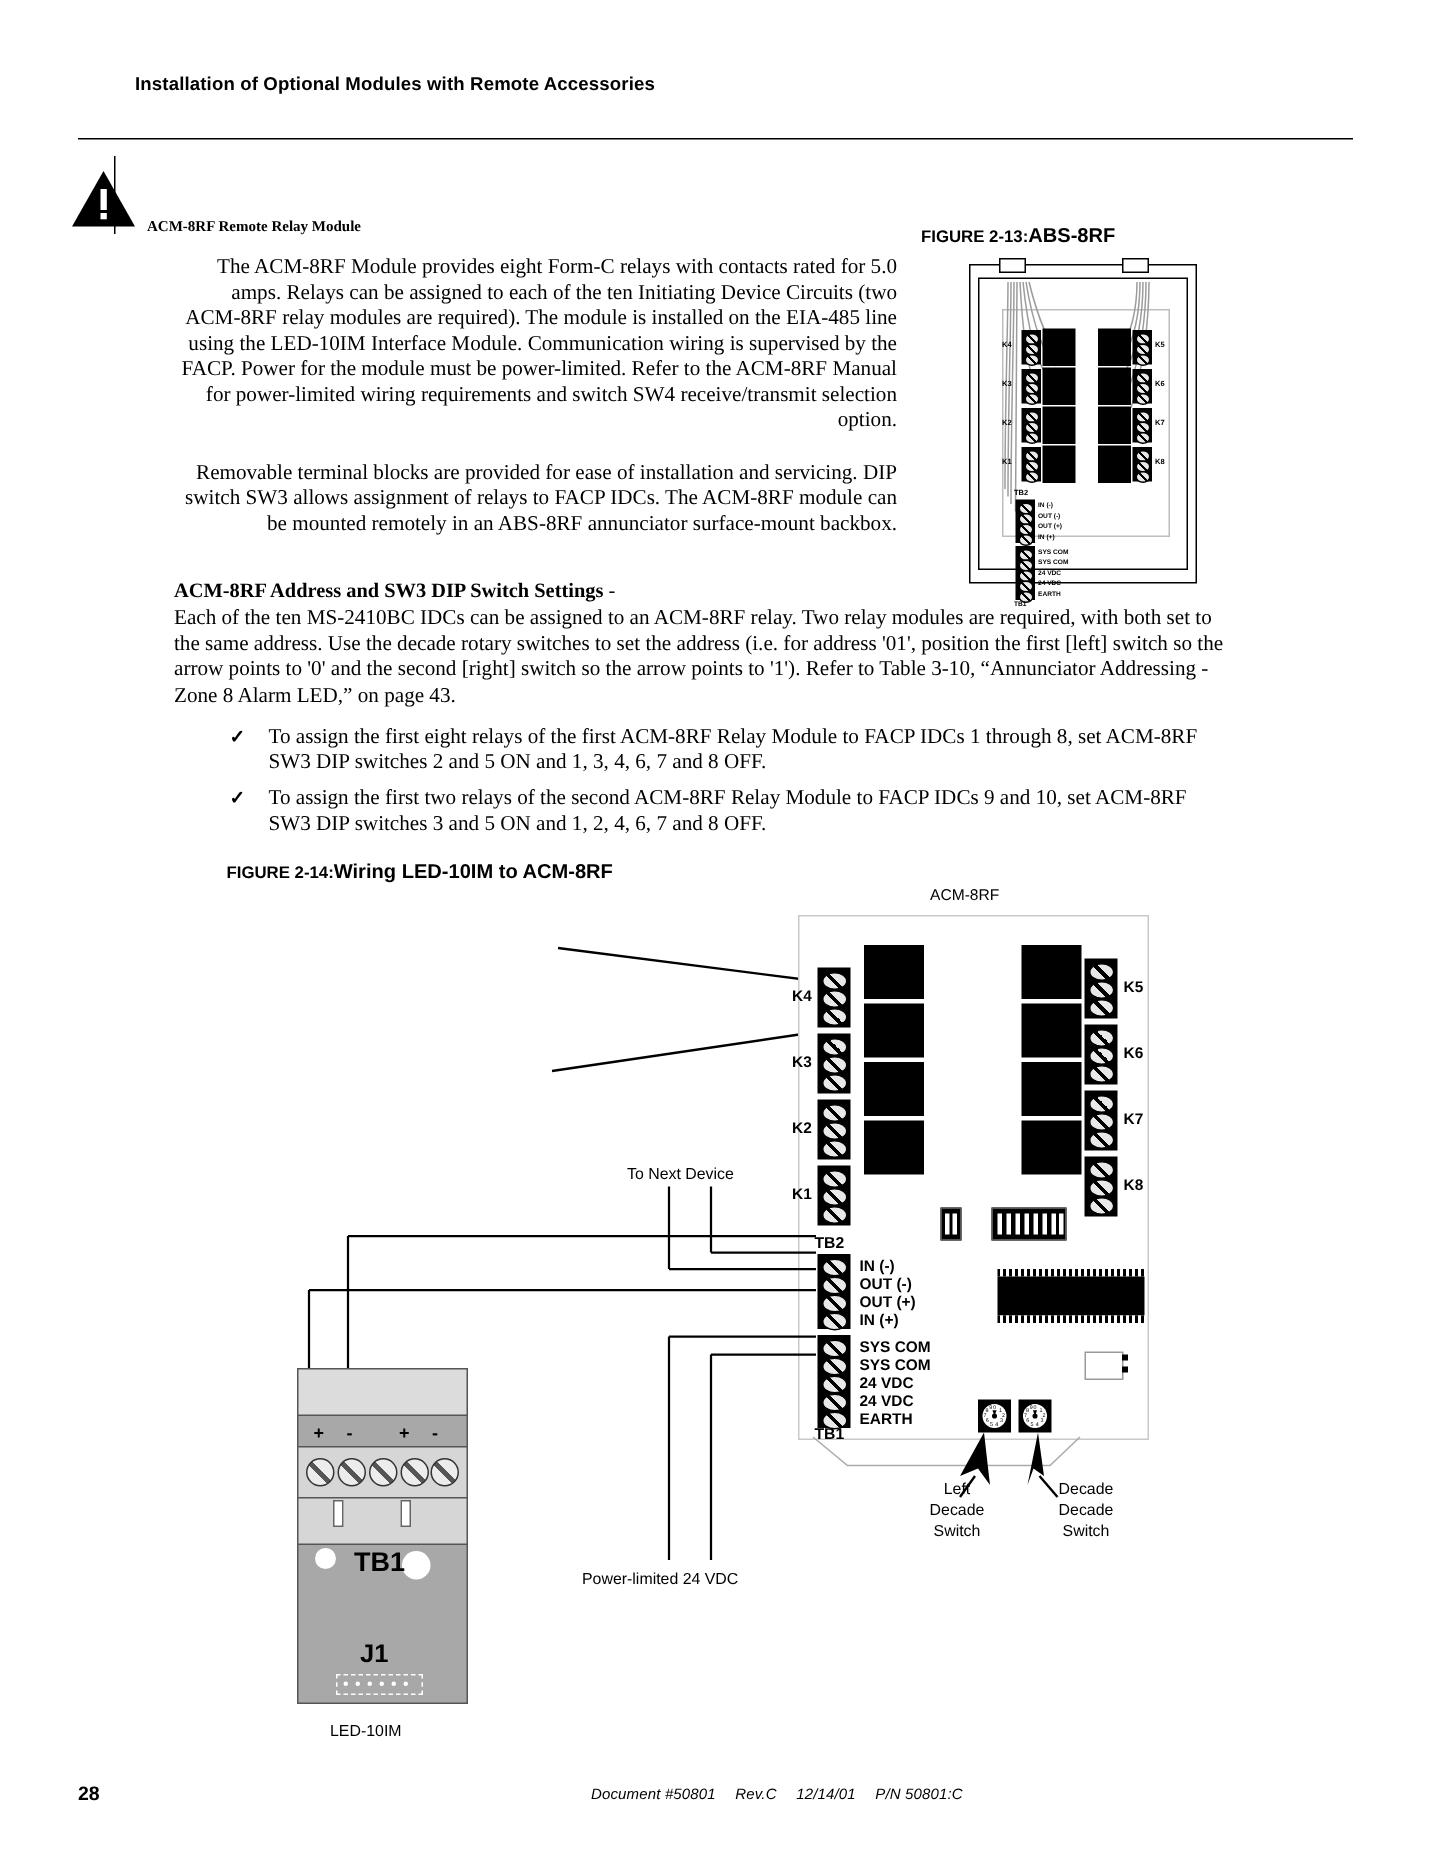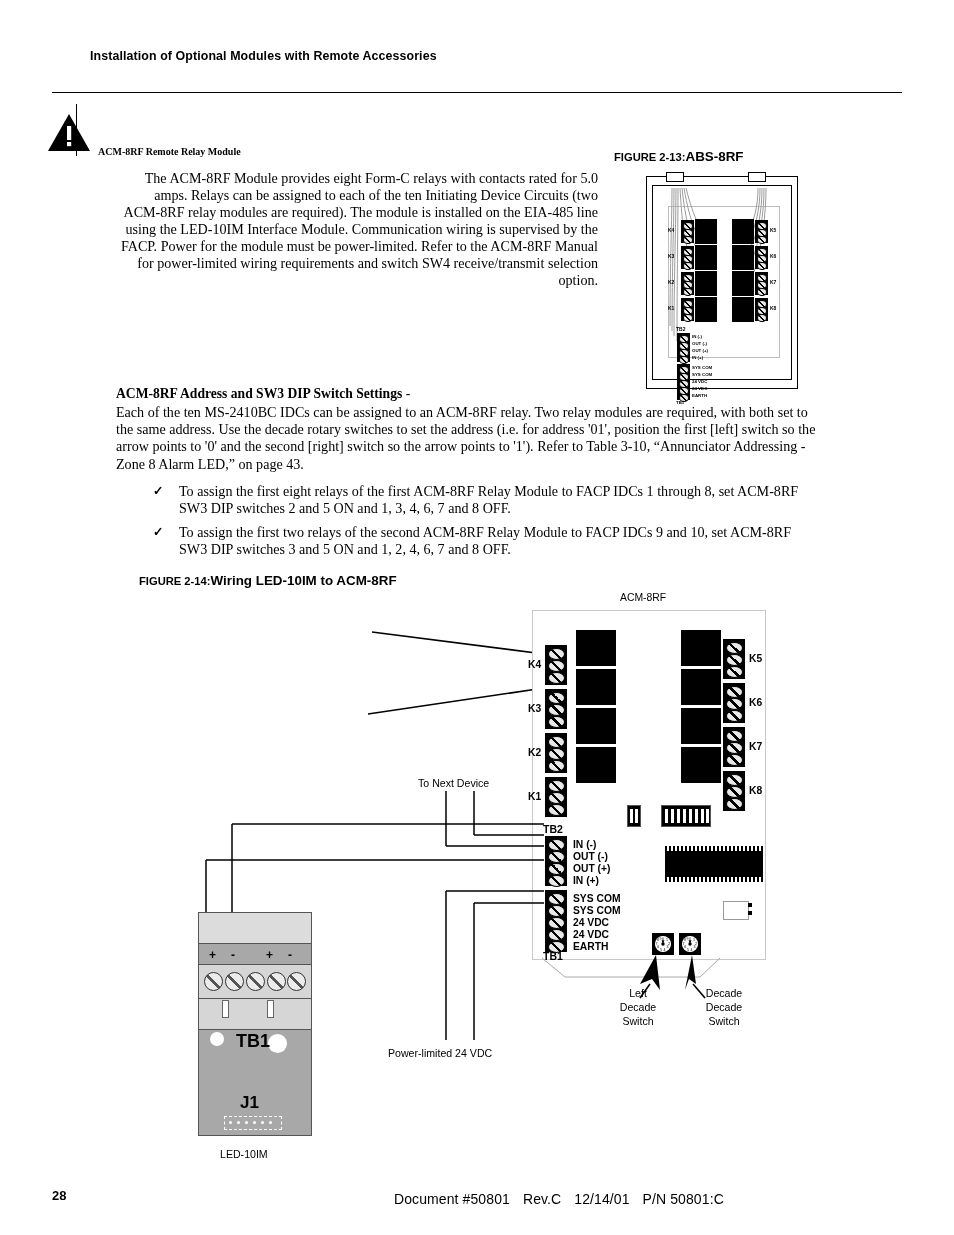--- a/index.html
+++ b/index.html
@@ -152,21 +152,21 @@
     text-align:center;
   }
 
   
   .pg-no{
     position:absolute;left:52px;top:1188px;
     font-family:"Liberation Sans",sans-serif;font-weight:bold;font-size:13px;
   }
   .foot{
     position:absolute;left:394px;top:1191px;
-    font-family:"Liberation Sans",sans-serif;font-size:14px;
+    font-family:"Liberation Sans",sans-serif;font-style:italic;font-size:10px;
     letter-spacing:.1px;
   }
   .foot span{margin-right:13px;}
 </style>
 </head>
 <body>
 
 <div class="page">
 
   <div class="run-head">Installation of Optional Modules with Remote Accessories</div>
@@ -176,20 +176,21 @@
     <polygon points="22,2 43,39 1,39" fill="#000"></polygon>
     <rect x="20" y="14" width="4.2" height="14" fill="#fff"></rect>
     <rect x="20" y="30" width="4.2" height="4.2" fill="#fff"></rect>
   </svg>
   <div class="caution-rule"></div>
 
   <h2 class="sec" style="left:98px;top:146px;">ACM-8RF Remote Relay Module</h2>
 
   <p class="body-p" style="left:116px;top:170px;width:482px;">The ACM-8RF Module provides eight Form-C relays with contacts rated for 5.0 amps.  Relays can be assigned to each of the ten Initiating Device Circuits (two ACM-8RF relay modules are required).  The module is installed on the EIA-485 line using the LED-10IM Interface Module.  Communication wiring is supervised by the FACP.  Power for the module must be power-limited.  Refer to the ACM-8RF Manual for power-limited wiring requirements and switch SW4 receive/transmit selection option.</p>
 
+  <p class="body-p" style="left:116px;top:307px;width:482px;">Removable terminal blocks are provided for ease of installation and servicing.  DIP switch SW3 allows assignment of relays to FACP IDCs.  The ACM-8RF module can be mounted remotely in an ABS-8RF annunciator surface-mount backbox.</p>
 
   <div class="fig-title" style="left:614px;top:149px;">
     <span>FIGURE 2-13:</span><span class="big">ABS-8RF</span>
   </div>
 
   <div class="abs-box">
     <div class="abs-outer"></div>
     <div class="abs-inner"></div>
     <div class="abs-tab" style="left:20px;"></div>
     <div class="abs-tab" style="left:102px;"></div>
@@ -305,21 +306,21 @@
   <div class="bullet" style="left:153px;top:483px;width:662px;">
     <span class="chk">✓</span>
     <span class="btxt">To assign the first eight relays of the first ACM-8RF Relay Module to FACP IDCs 1 through 8, set ACM-8RF SW3 DIP switches 2 and 5 ON and 1, 3, 4, 6, 7 and 8 OFF.</span>
   </div>
 
   <div class="bullet" style="left:153px;top:524px;width:662px;">
     <span class="chk">✓</span>
     <span class="btxt">To assign the first two relays of the second ACM-8RF Relay Module to FACP IDCs 9 and 10, set ACM-8RF SW3 DIP switches 3 and 5 ON and 1, 2, 4, 6, 7 and 8 OFF.</span>
   </div>
 
-  <div class="fig-title" style="left:124px;top:573px;padding-left:15px;">
+  <div class="fig-title" style="left:136px;top:573px;padding-left:15px;">
     <span>FIGURE 2-14:</span><span class="big">Wiring LED-10IM to ACM-8RF</span>
   </div>
 
   <div class="f14">
 
     <svg style="position:absolute;left:0;top:0;width:680px;height:580px;pointer-events:none;">
       <line x1="232" y1="40" x2="404" y2="62" stroke="#000" stroke-width="1.6"></line>
       <line x1="228" y1="122" x2="404" y2="96" stroke="#000" stroke-width="1.6"></line>
     </svg>
 

